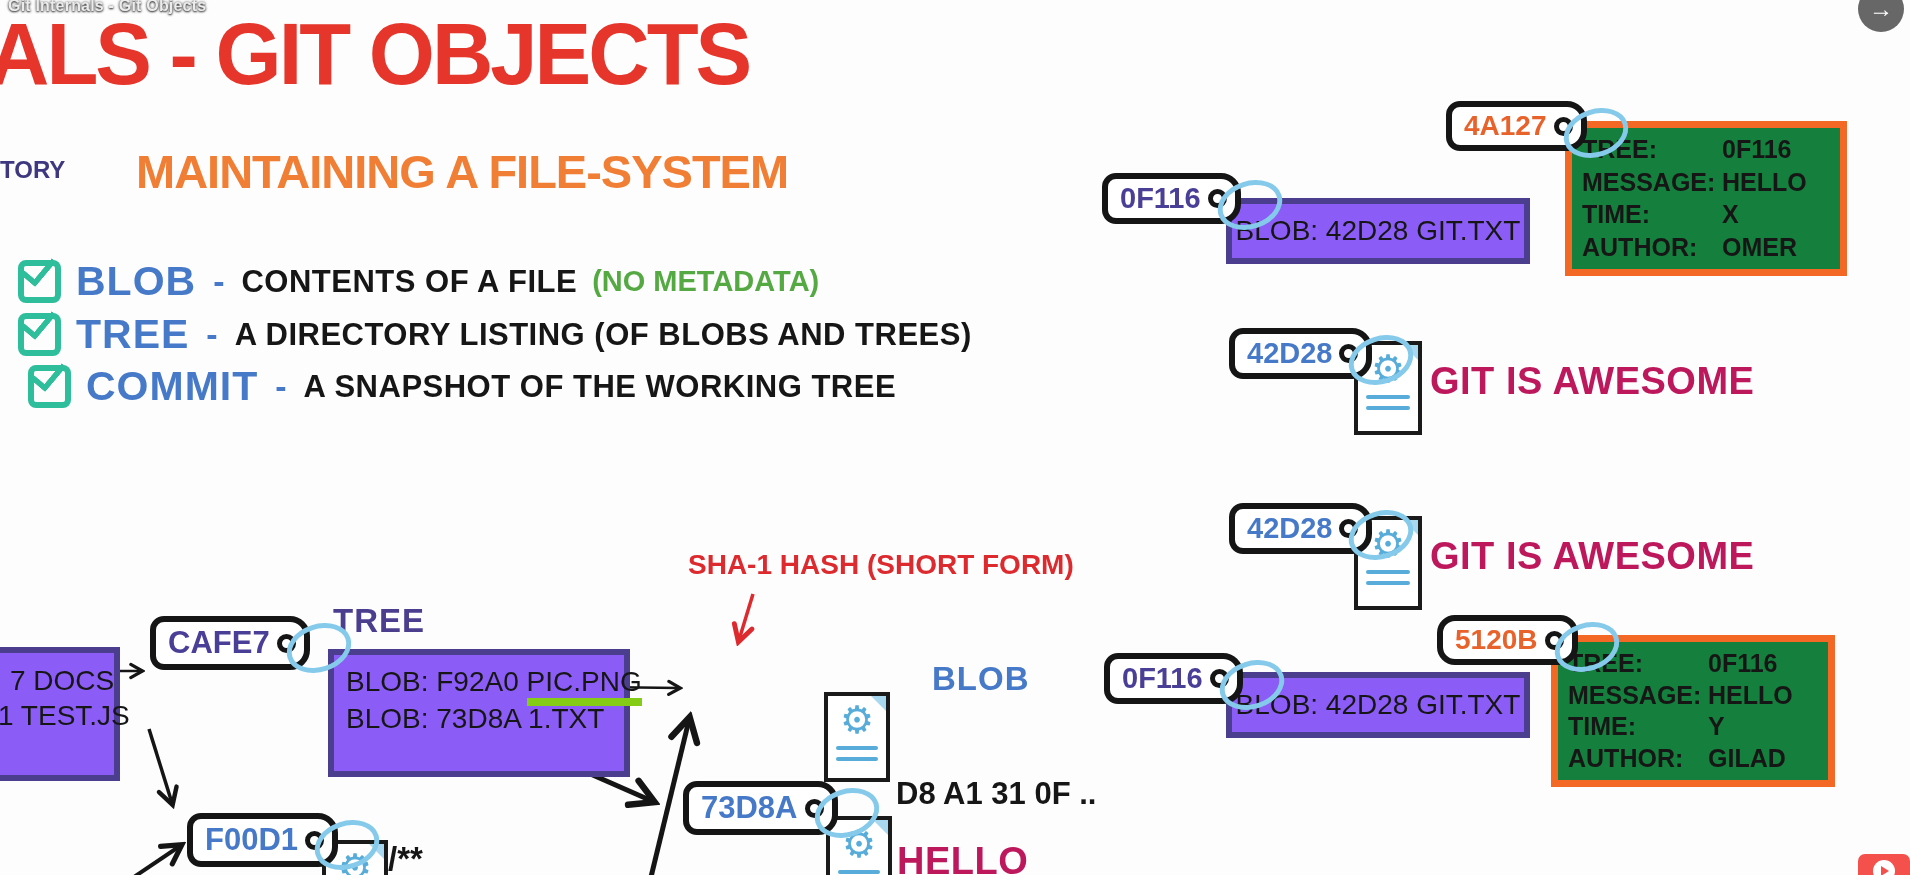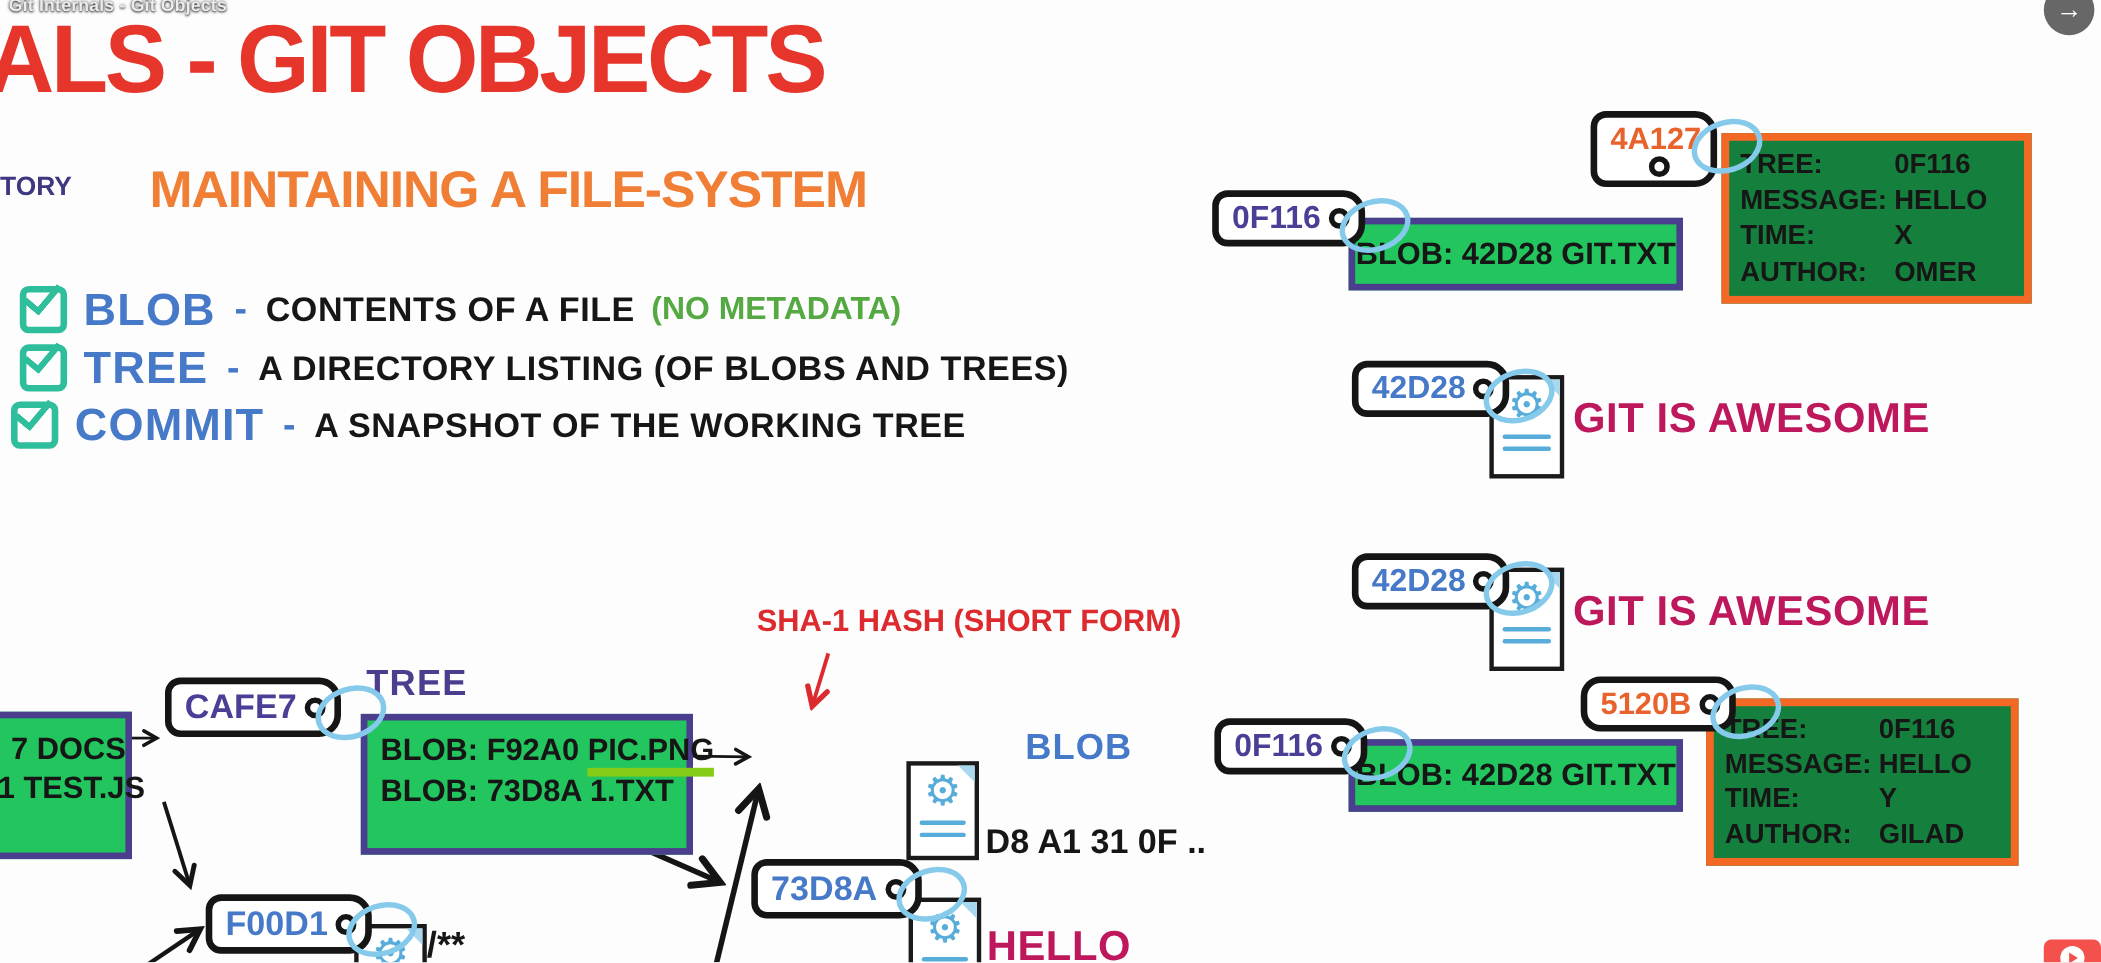--- a/index.html
+++ b/index.html
@@ -44,21 +44,21 @@
   .tag{display:flex;align-items:center;background:#fff;border:6px solid #151515;
      border-radius:14px 20px 20px 14px;padding:3px 8px 3px 12px;font-weight:800;z-index:3;white-space:nowrap;}
   .tag .hole{width:9px;height:9px;border:5px solid #151515;border-radius:50%;margin-left:7px;background:#fff;flex:none;}
   .tag .loop{position:absolute;right:-48px;top:2px;width:56px;height:38px;border:5px solid #85CAEA;
      border-radius:50%;transform:rotate(-18deg);}
   .t-purple{color:#4A3F96;}
   .t-blue{color:#4679C8;}
   .t-orange{color:#E8622C;}
 
   
-  .pbox{border:6px solid #4B3E8E;background:#22c55e;font-weight:700;color:#161616;z-index:2;}
+  .pbox{border:6px solid #4B3E8E;background:#8b5cf6;font-weight:400;color:#161616;z-index:2;}
   .tree-box{left:328px;top:649px;width:278px;height:108px;padding:8px 0 0 12px;font-size:28px;line-height:37px;white-space:nowrap;}
   .file-u{border-bottom:8px solid #84cc16;padding-bottom:1px;}
   .left-box{left:-72px;top:647px;width:180px;height:112px;padding-top:10px;font-size:28px;line-height:35px;}
   .left-box .l1{padding-left:76px;white-space:nowrap;}
   .left-box .l2{padding-left:64px;white-space:nowrap;}
   .blob-box{width:292px;height:54px;display:flex;align-items:center;justify-content:center;
      font-size:28px;white-space:nowrap;}
   .commit{border:7px solid #F26824;background:#15803d;display:grid;grid-template-columns:140px 1fr;
      align-content:space-evenly;padding:4px 10px;font-weight:800;font-size:25px;color:#161616;z-index:2;}
 
@@ -115,21 +115,21 @@
     <span class="dash">-</span>
     <span class="desc">CONTENTS OF A FILE</span>
     <span class="note">(NO METADATA)</span>
   </div>
   <div class="abs chk-row" style="left:18px;top:311px;">
     <span class="check"></span>
     <span class="term">TREE</span>
     <span class="dash">-</span>
     <span class="desc">A DIRECTORY LISTING (OF BLOBS AND TREES)</span>
   </div>
-  <div class="abs chk-row" style="left:10px;top:363px;">
+  <div class="abs chk-row" style="left:28px;top:363px;">
     <span class="check"></span>
     <span class="term">COMMIT</span>
     <span class="dash">-</span>
     <span class="desc">A SNAPSHOT OF THE WORKING TREE</span>
   </div>
 
   <div class="abs sha-note">SHA-1 HASH (SHORT FORM)</div>
   <div class="abs lbl-tree">TREE</div>
   <div class="abs lbl-blob">BLOB</div>
 
@@ -148,32 +148,32 @@
     <div><span>BLOB: F92A0 </span><span class="file-u">PIC.PNG</span></div>
     <div><span>BLOB: 73D8A </span><span>1.TXT</span></div>
   </div>
 
   <div class="abs doc" style="left:824px;top:692px;">
     <span class="fold"></span>
     <div class="gear">⚙</div>
     <div class="l"></div>
     <div class="l"></div>
   </div>
-  <div class="abs mid-black" style="left:896px;top:747px;">D8 A1 31 0F ..</div>
+  <div class="abs mid-black" style="left:896px;top:776px;">D8 A1 31 0F ..</div>
 
   <div class="abs tag t-purple" style="left:1102px;top:173px;font-size:29px;">
     <span>0F116</span>
     <span class="hole"></span>
     <span class="loop"></span>
   </div>
   <div class="abs pbox blob-box" style="left:1226px;top:198px;">
     <span>BLOB: 42D28 GIT.TXT</span>
   </div>
 
-  <div class="abs tag t-orange" style="left:1446px;top:101px;font-size:28px;flex-direction:column;">
+  <div class="abs tag t-orange" style="left:1446px;top:101px;font-size:28px;">
     <span>4A127</span>
     <span class="hole"></span>
     <span class="loop"></span>
   </div>
   <div class="abs commit" style="left:1565px;top:121px;width:248px;height:133px;">
     <span>TREE:</span>
       <span>0F116</span>
     <span>MESSAGE:</span>
       <span>HELLO</span>
     <span>TIME:</span>

